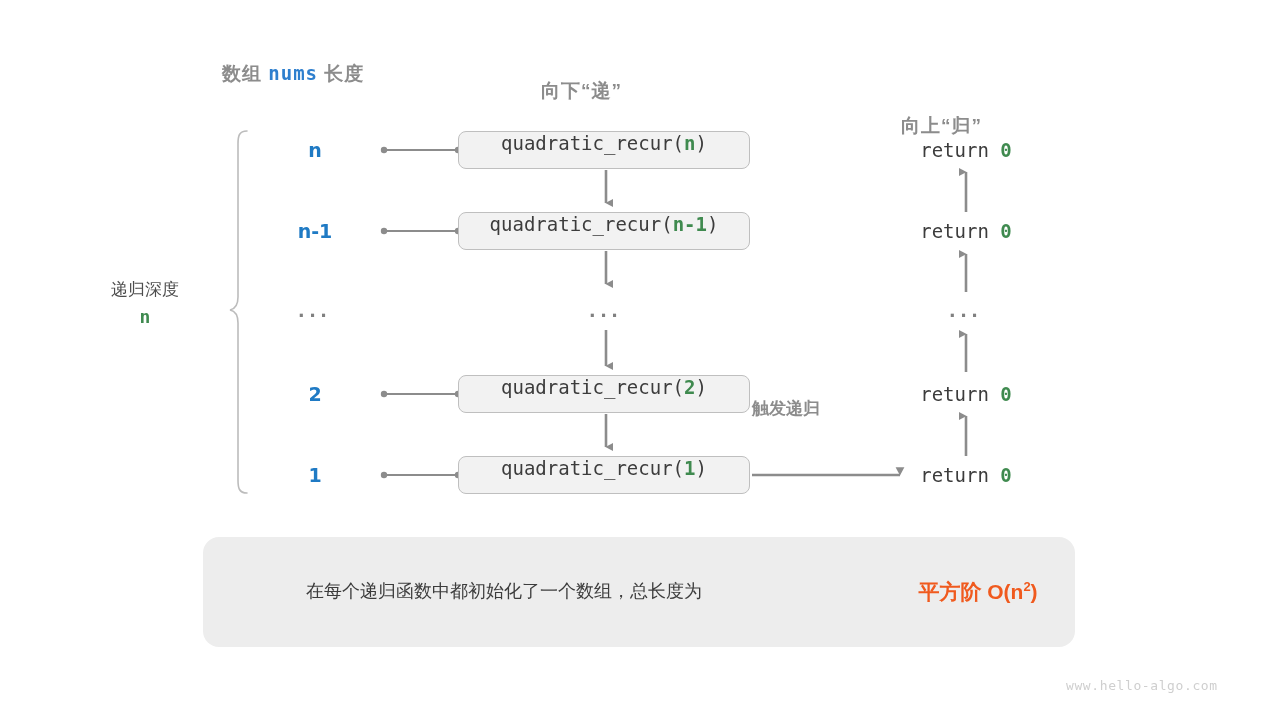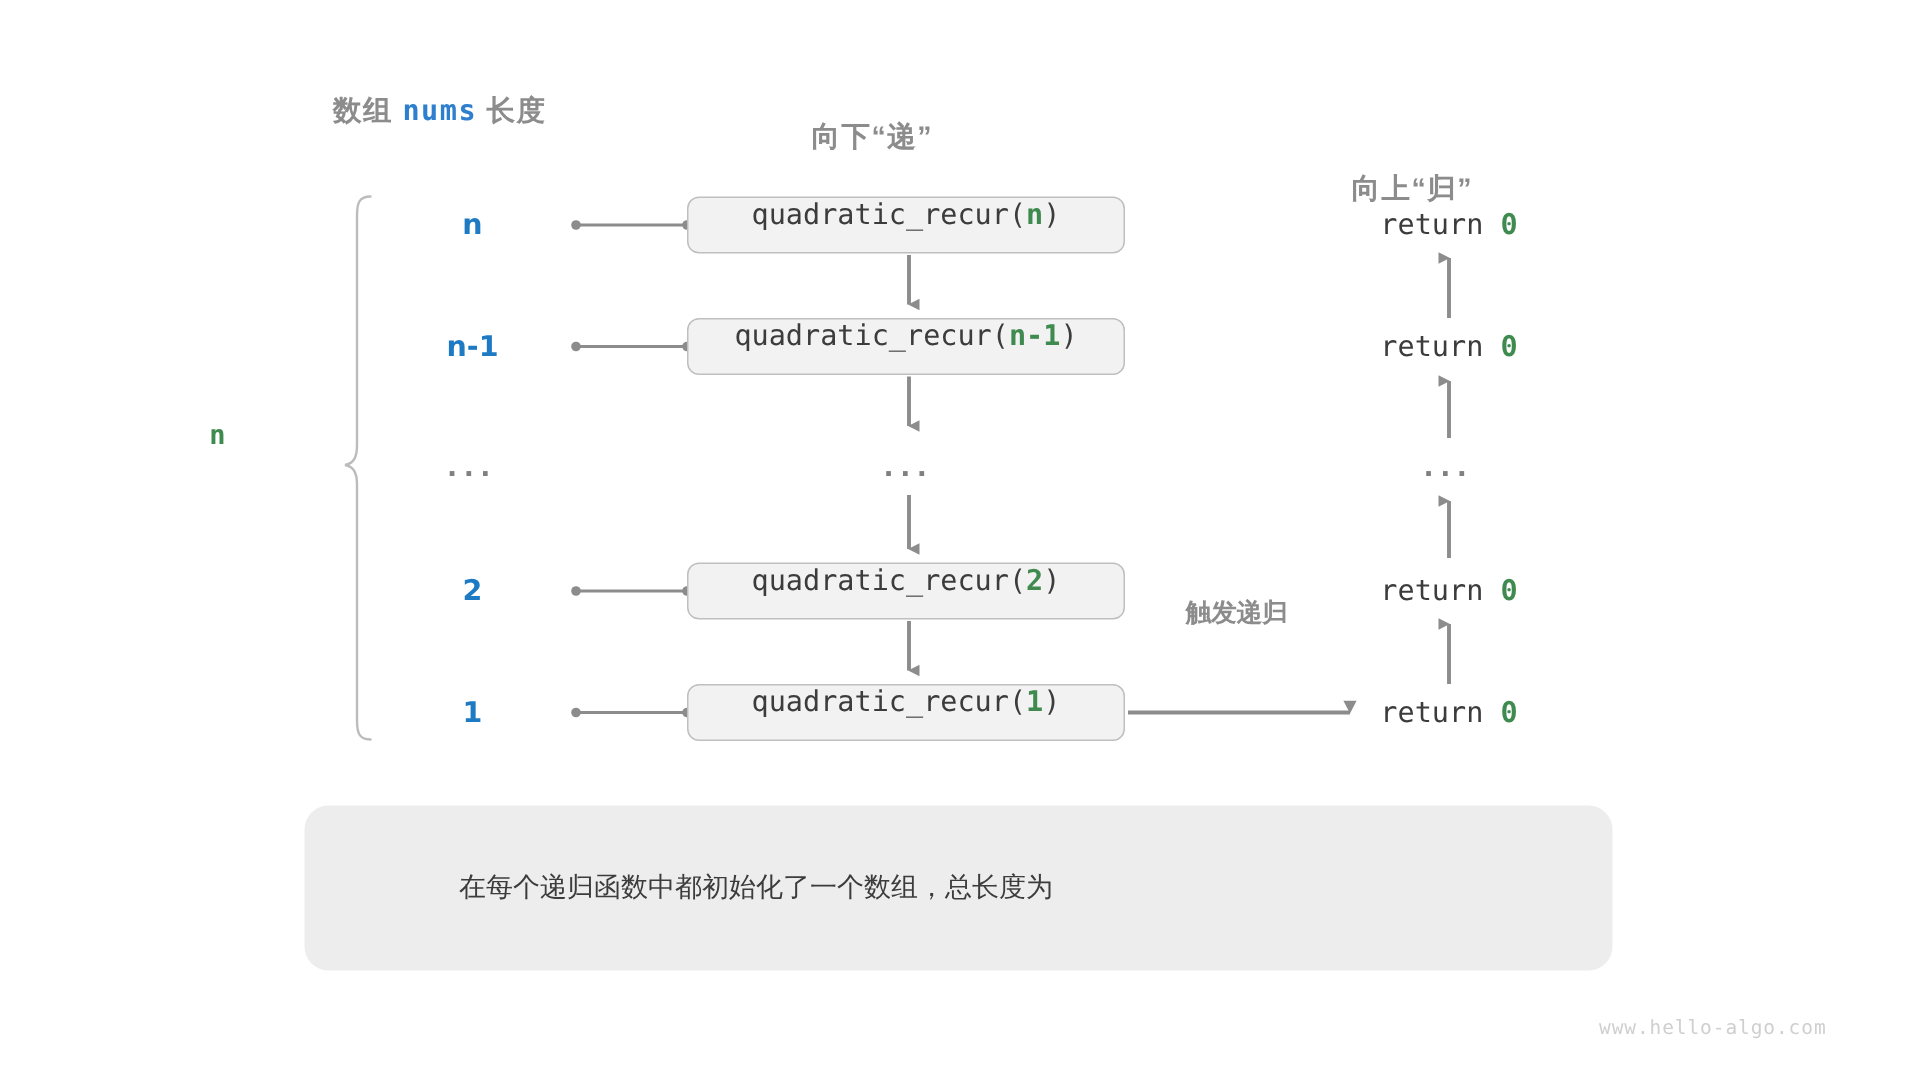--- a/index.html
+++ b/index.html
@@ -56,21 +56,21 @@
   
   .ret{
     font-family:"DejaVu Sans Mono","Liberation Mono",monospace;
     font-size:19px;color:#3c3c3c;white-space:nowrap;text-align:center;
   }
   .ret .zero{color:#3f8a4f;font-weight:bold;}
 
   
   .note{
     font-size:17px;font-weight:bold;color:#8c8c8c;
-    text-align:center;line-height:1.6;white-space:nowrap;
+    line-height:1.6;white-space:nowrap;
   }
 
   
   .summary{
     box-sizing:border-box;
     background:#ededed;border-radius:16px;
     display:flex;align-items:center;
   }
   .sum-left{
     flex:0 0 582px;text-align:center;padding-left:10px;
@@ -160,20 +160,21 @@
 
 <div class="canvas">
 
   <div class="abs col-head" style="left:222px;top:61px;">
     <span>数组 </span><span class="hl">nums</span><span> 长度</span>
   </div>
   <div class="abs col-head" style="left:541px;top:78px;">向下“递”</div>
   <div class="abs col-head" style="left:901px;top:79px;margin-top:34px;">向上“归”</div>
 
   <div class="abs depth-label" style="left:60px;top:277px;width:170px;">
+    <div>递归深度</div>
     <div class="green">n</div>
   </div>
 
   <div class="abs lnum" style="left:265px;top:139px;width:100px;">n</div>
   <div class="abs callbox" style="left:458px;top:131px;width:292px;">
     <span>quadratic_recur(</span>
       <span class="arg">n</span>
       <span>)</span>
   </div>
   <div class="abs ret" style="left:866px;top:139px;width:200px;">
@@ -217,17 +218,20 @@
   <div class="abs note" style="left:752px;top:395px;width:145px;">
     <div>触发递归</div>
   </div>
 
   <div class="abs summary" style="left:203px;top:537px;width:872px;height:110px;">
     <div class="sum-left">
       <div class="sum-line1">在每个递归函数中都初始化了一个数组，总长度为</div>
     </div>
     <div class="sum-arrow"></div>
     <div class="sum-right">
+      <div class="sum-val">
+        <span>平方阶 O(n</span><sup>2</sup><span>)</span>
+      </div>
     </div>
   </div>
 
   <div class="abs watermark" style="left:1066px;top:678px;">www.hello-algo.com</div>
 </div>
 
 </body></html>

